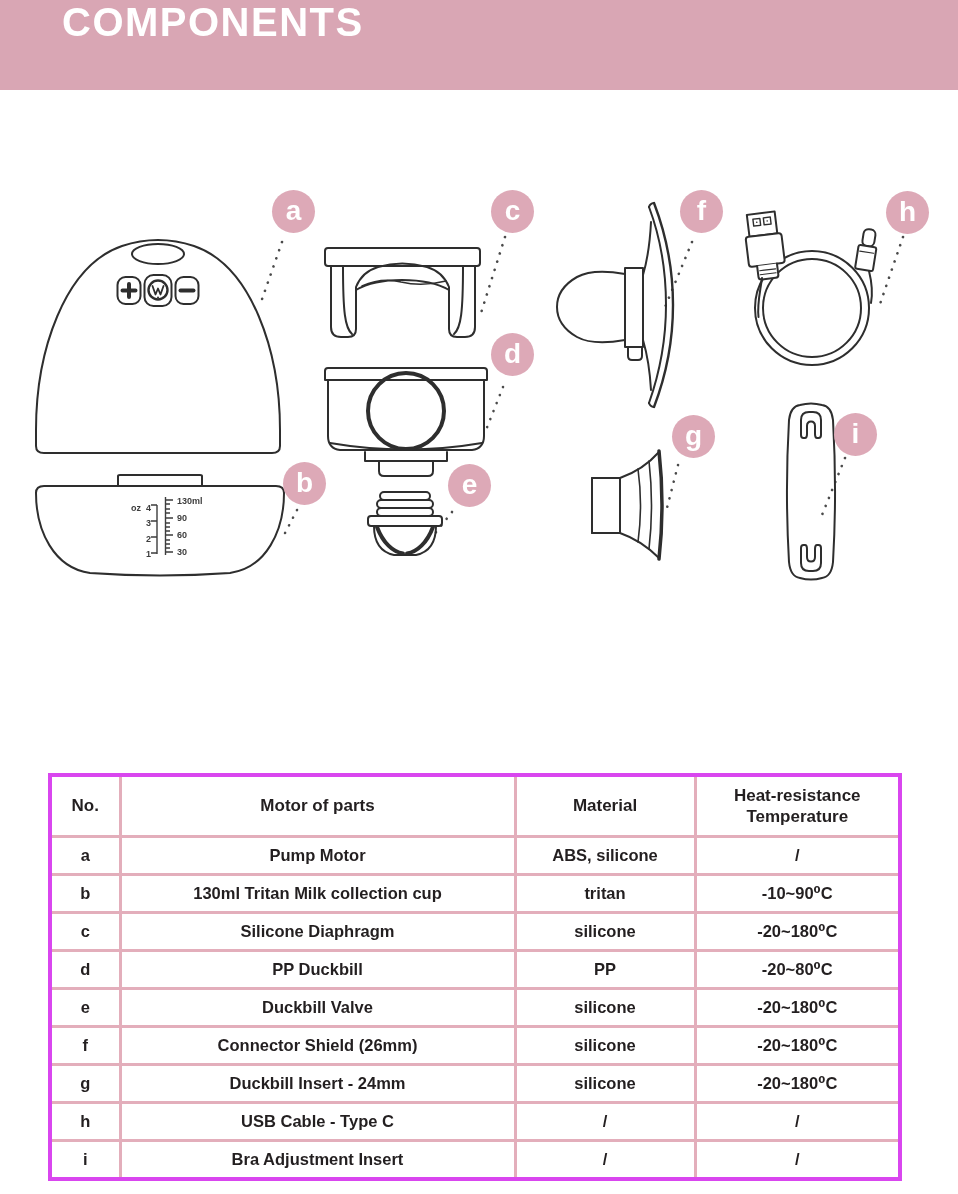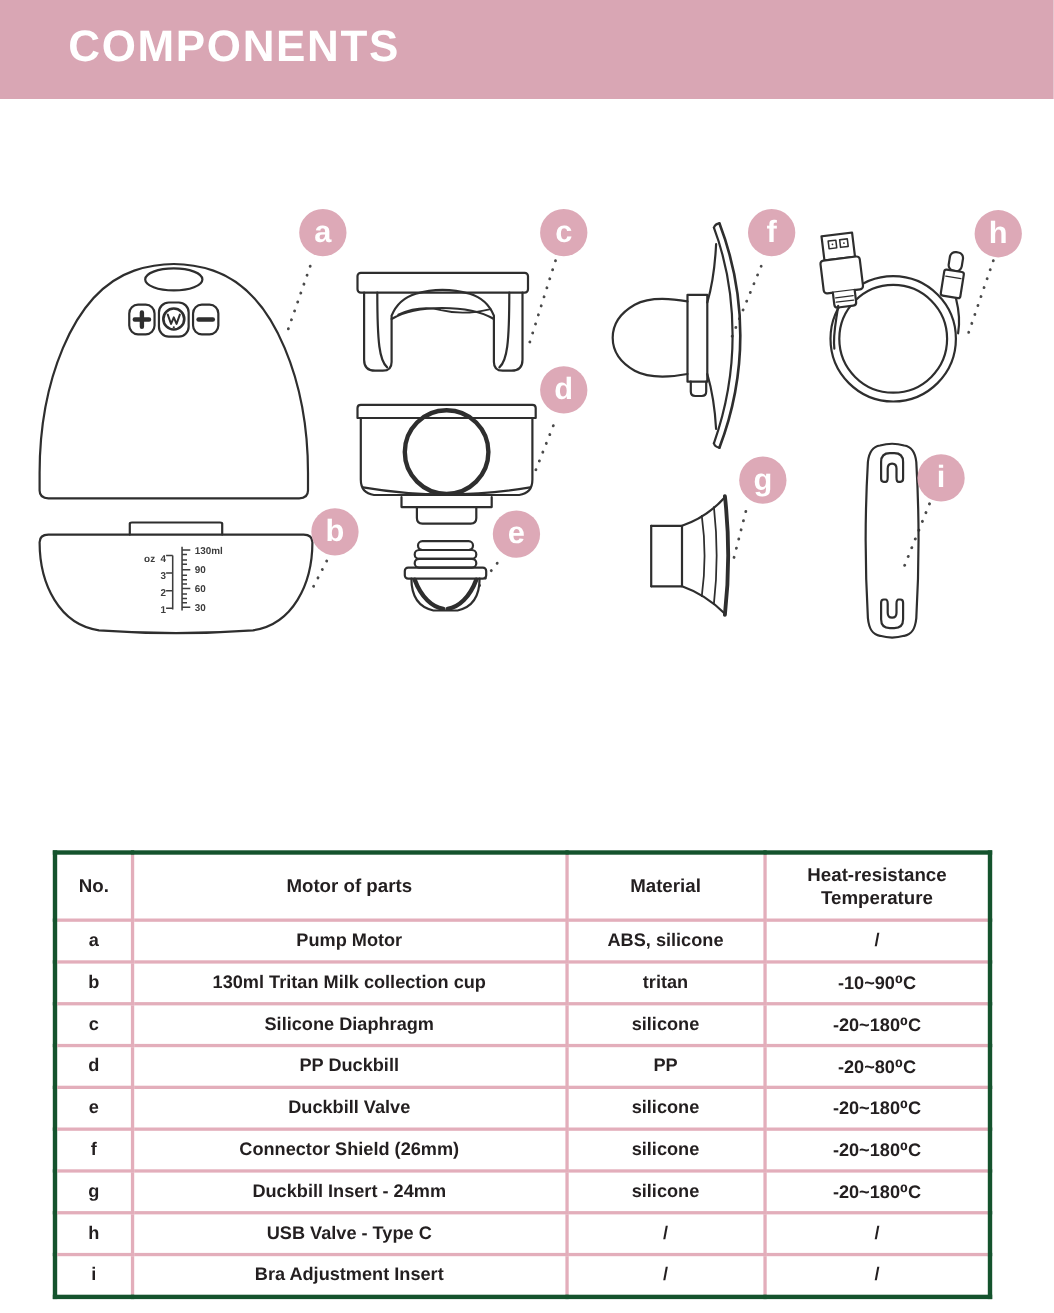--- a/index.html
+++ b/index.html
@@ -4,21 +4,21 @@
 <style>
   html,body { margin:0; padding:0; background:#fff; }
   body {
     width:958px; height:1194px; position:relative; overflow:hidden;
     font-family:"Liberation Sans","DejaVu Sans",sans-serif;
     color:#231f20;
   }
   
   .banner {
     height:90px; background:#d9a6b4;
-    display:flex; align-items:center;
+    display:flex; align-items:flex-start;
   }
   .banner h1 {
     margin:0 0 6px 62px; color:#ffffff;
     font-size:40px; font-weight:bold; letter-spacing:1.5px;
   }
   
   .diagram { position:relative; width:958px; height:620px; }
   .diagram svg { position:absolute; left:0; top:0; }
   .part-label {
     position:absolute; width:43px; height:43px; border-radius:50%;
@@ -39,21 +39,21 @@
   
   .art { stroke:#2e2e2e; fill:none; stroke-width:2; stroke-linecap:round; stroke-linejoin:round; }
   .art-fill { fill:#ffffff; }
   .dots { stroke:#4a4a4a; stroke-width:2.6; stroke-linecap:round; stroke-dasharray:0.1 8.5; fill:none; }
   .scale-line { stroke:#3d3d3d; stroke-width:1.4; fill:none; stroke-linecap:butt; }
   .scale-txt { font-family:"Liberation Sans","DejaVu Sans",sans-serif; font-size:9px; font-weight:bold; fill:#3d3d3d; stroke:none; }
   
   .table-area { margin:63px 0 0 48px; }
   table.components {
     border-collapse:collapse; table-layout:fixed; width:850px;
-    border:4px solid #14532d;
+    border:4px solid #d946ef;
     padding-left:20px;
   }
   table.components th, table.components td {
     border:3px solid #e3aebb; background:#fff;
     text-align:center; vertical-align:middle;
     font-weight:bold; color:#231f20;
     padding:3px 6px; overflow:hidden;
   }
   table.components th { height:52px; font-size:17px; line-height:1.25; }
   table.components td { height:29px; font-size:16.5px; }
@@ -256,21 +256,21 @@
           <td>-20~180⁰C</td>
         </tr>
         <tr>
           <td>g</td>
           <td>Duckbill Insert - 24mm</td>
           <td>silicone</td>
           <td>-20~180⁰C</td>
         </tr>
         <tr>
           <td>h</td>
-          <td>USB Valve - Type C</td>
+          <td>USB Cable - Type C</td>
           <td>/</td>
           <td>/</td>
         </tr>
         <tr>
           <td>i</td>
           <td>Bra Adjustment Insert</td>
           <td>/</td>
           <td>/</td>
         </tr>
       </tbody>

